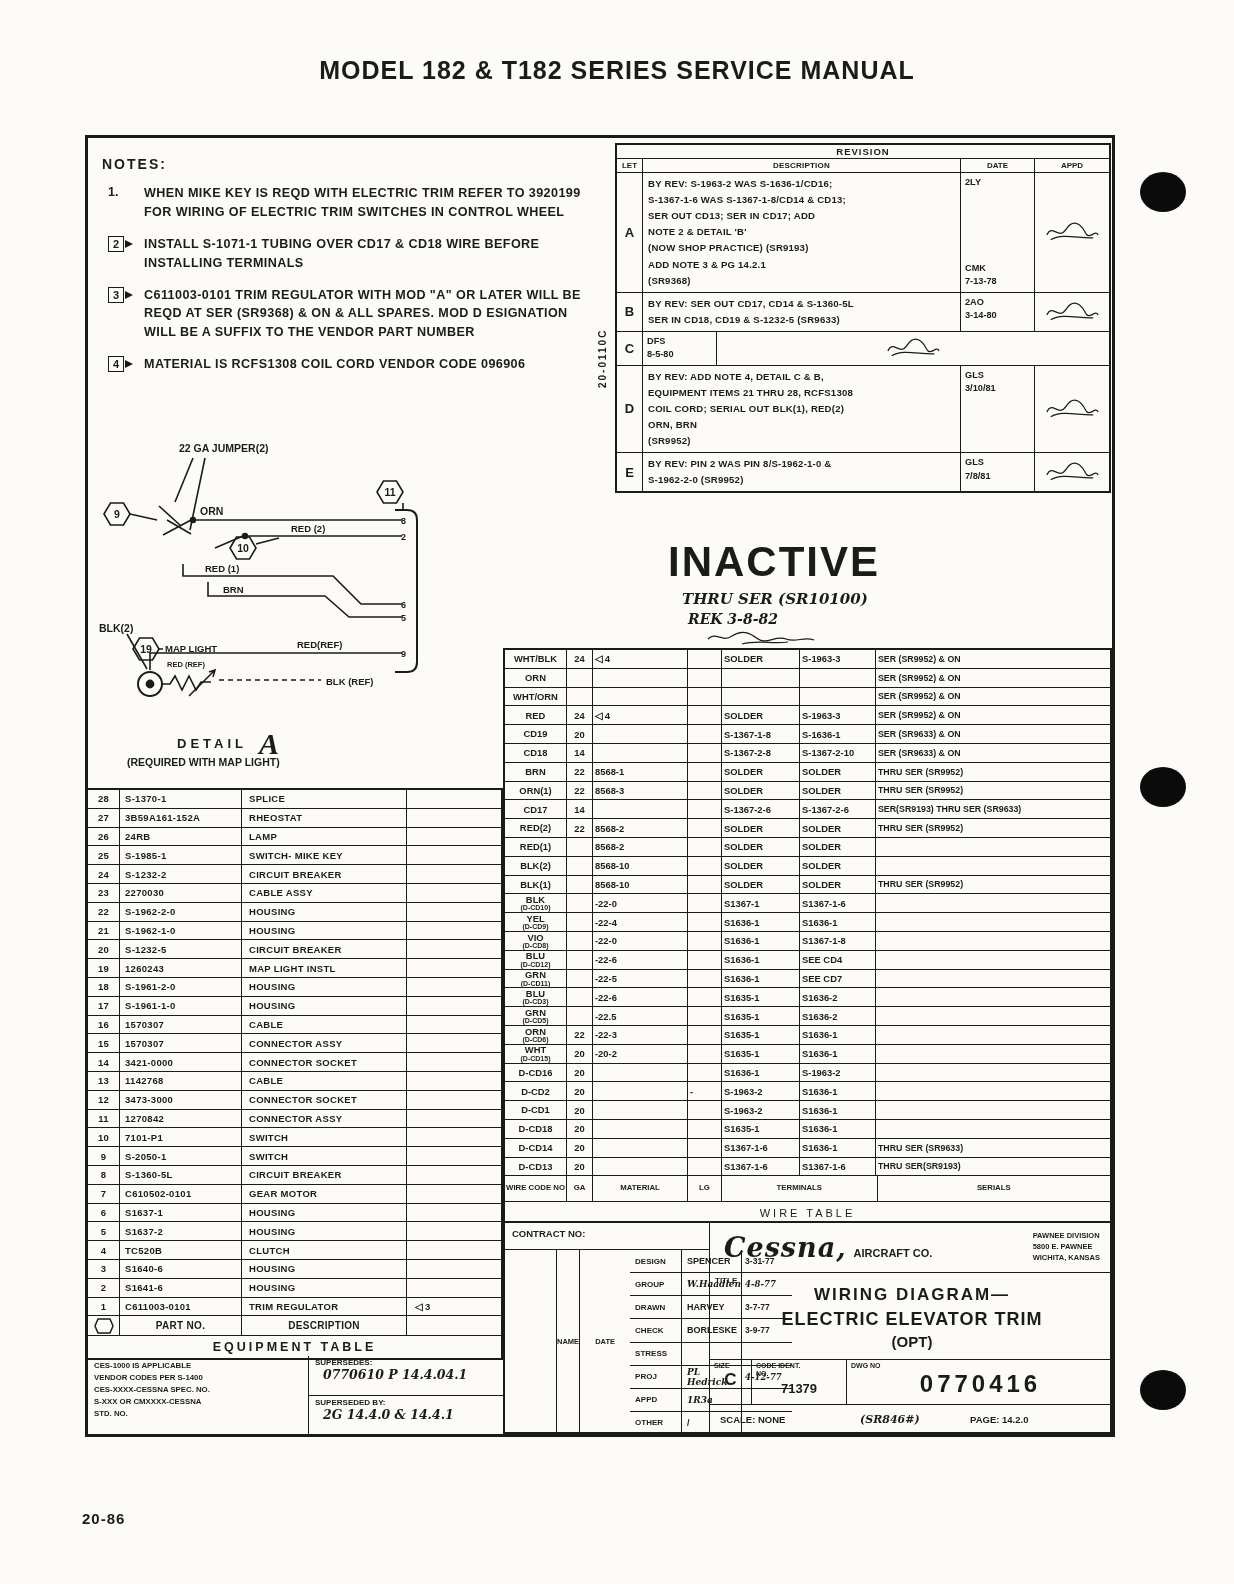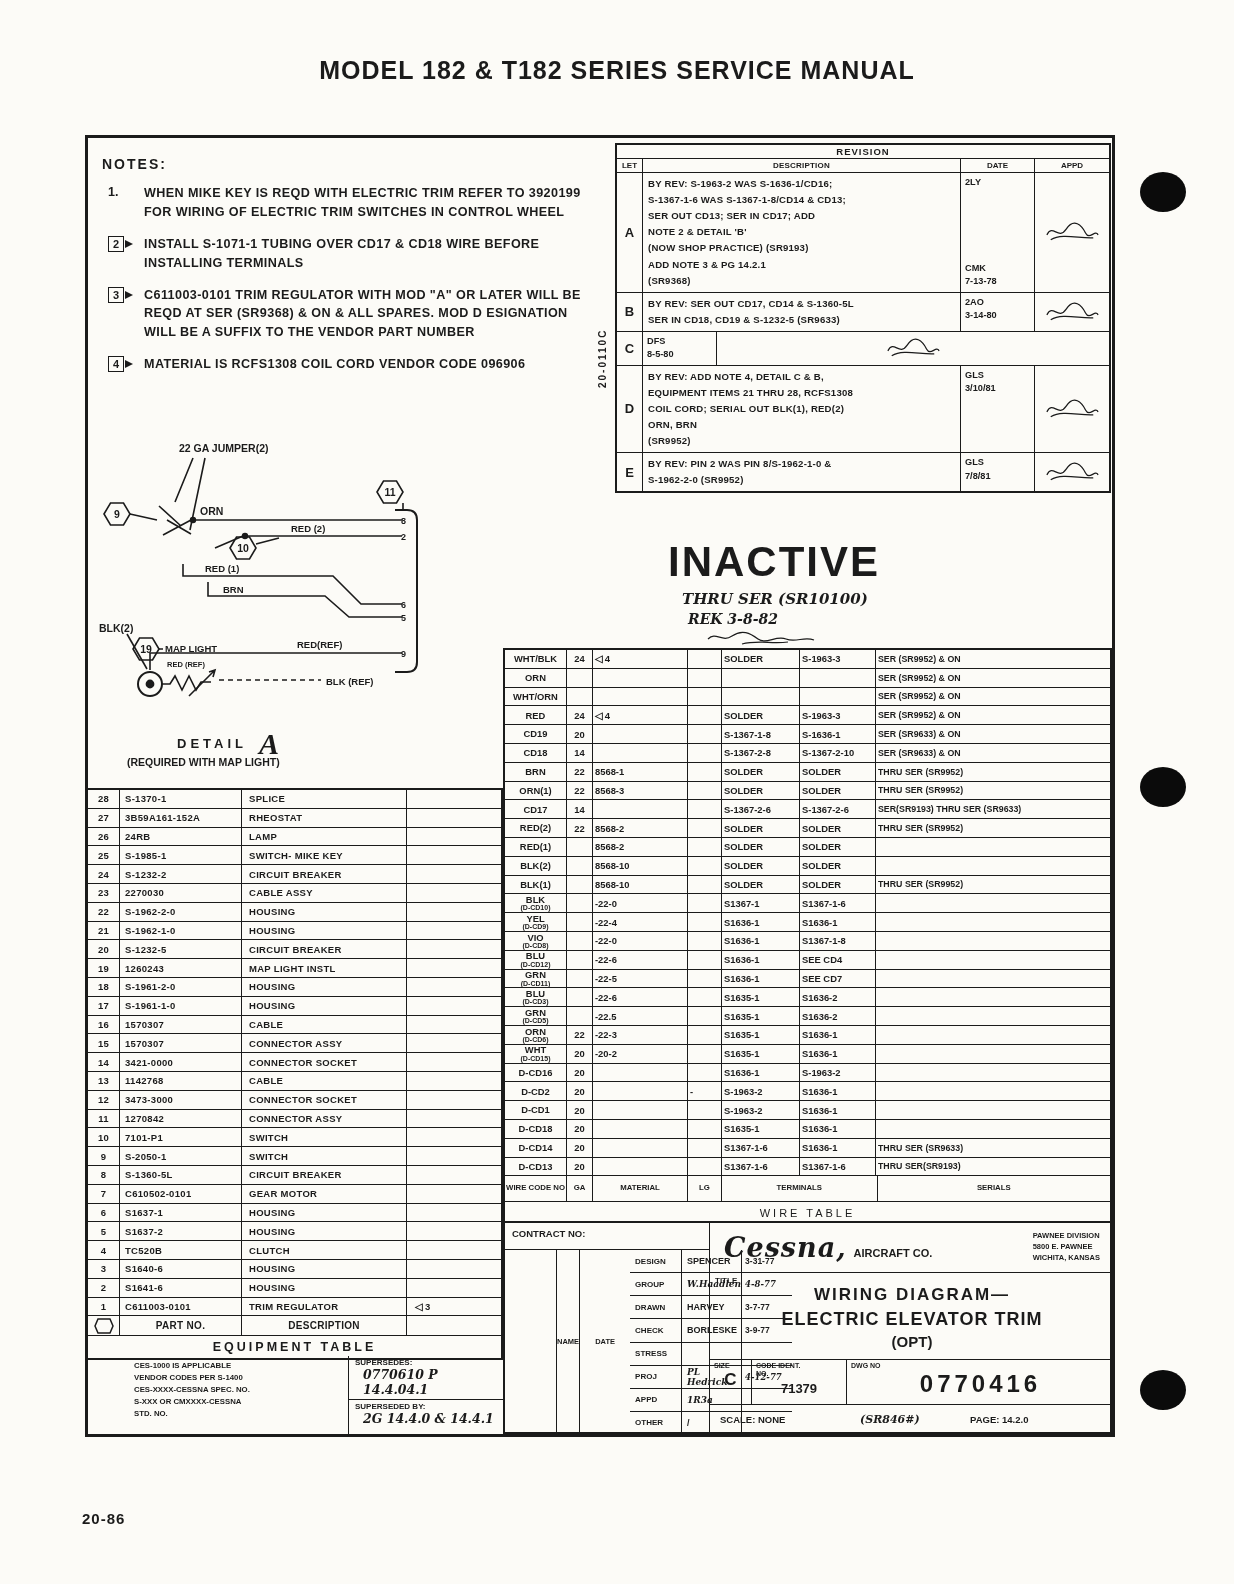--- a/index.html
+++ b/index.html
@@ -85,21 +85,21 @@
   .ehead .epart,.ehead .edesc{justify-content:center;padding:0;font-size:10px;}
   .etitle{height:22px;display:flex;align-items:center;justify-content:center;
           font-size:12.5px;letter-spacing:3px;font-weight:bold;}
 
   .flag-left:not(:empty){font-size:9.5px;font-weight:bold;}
   .flag-left:not(:empty)::before{content:"◁";margin-right:2px;font-size:10px;}
 
   
   .fboxes{left:0;top:1218px;width:415px;height:78px;display:flex;border-right:none;}
   .ces{width:221px;flex:none;border-right:1.5px solid #1b1b1b;padding:4px 6px;
-       font-size:7.8px;font-weight:bold;line-height:1.55;margin-left:40px;}
+       font-size:7.8px;font-weight:bold;line-height:1.55;}
   .sup{flex:1;display:flex;flex-direction:column;}
   .sup1{flex:1;border-bottom:1.5px solid #1b1b1b;padding:2px 6px;}
   .sup2{flex:1;padding:2px 6px;}
   .slbl{font-size:8px;font-weight:bold;display:block;}
   .sval{font-size:12.5px;margin-left:8px;display:block;}
 
   
   .tblock{left:415px;top:1083px;width:609px;height:213px;border:2px solid #1b1b1b;font-weight:bold;background:#fcfbf7;}
   .contract{position:absolute;left:0;top:0;width:205px;height:27px;border-right:1.5px solid #1b1b1b;
             border-bottom:1.5px solid #1b1b1b;font-size:9.5px;padding:5px 7px;}

